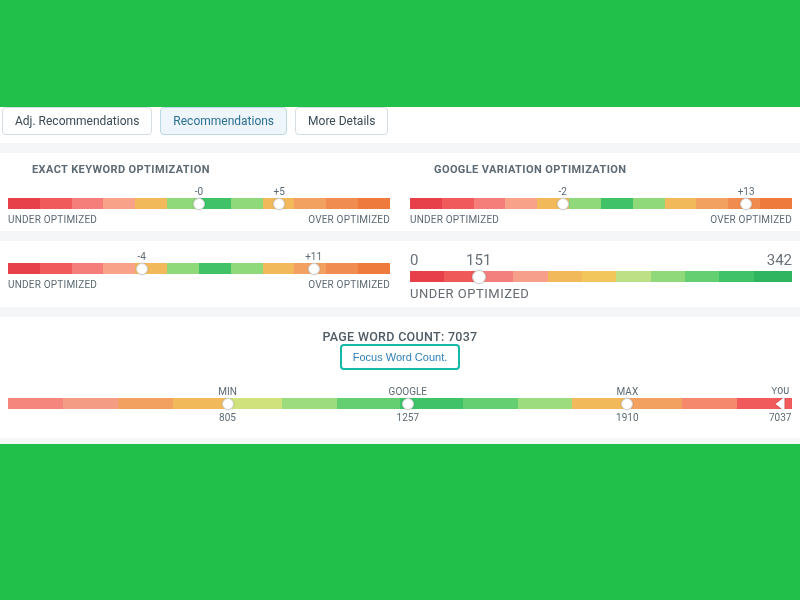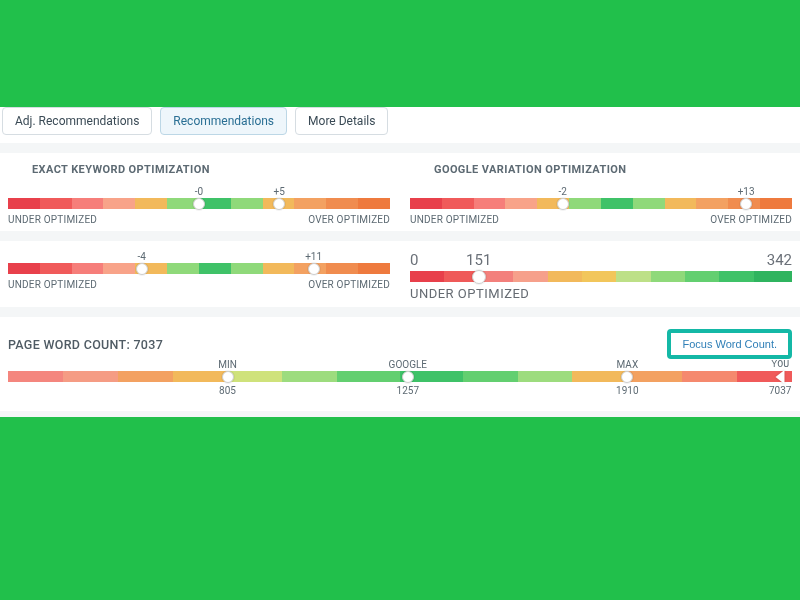--- a/index.html
+++ b/index.html
@@ -137,31 +137,33 @@
     color:#656b72;
     letter-spacing:0.5px;
     margin-top:4px;
   }
   .wordcount-row {
     background:#fff;
     padding: 12px 8px 14px 8px;
   }
   .wc-head {
     display:flex;
-    justify-content: space-between;
+    justify-content: center;
     align-items:center;
+    margin-bottom:16px;
+    flex-direction:column;
   }
   .wc-title {
     font-size:12.5px;
     color:#4f5b64;
     letter-spacing:0.3px;
     font-weight:500;
   }
   .focus-btn {
-    border:4px solid #14b8a6;
+    border:2px solid #14b8a6;
     color:#2f7fb7;
     background:#fff;
     border-radius:4px;
     font-size:11px;
     padding:5px 11px;
     cursor:pointer;
   }
   .wc-bar-wrap { position:relative; }
 </style>
 </head>

